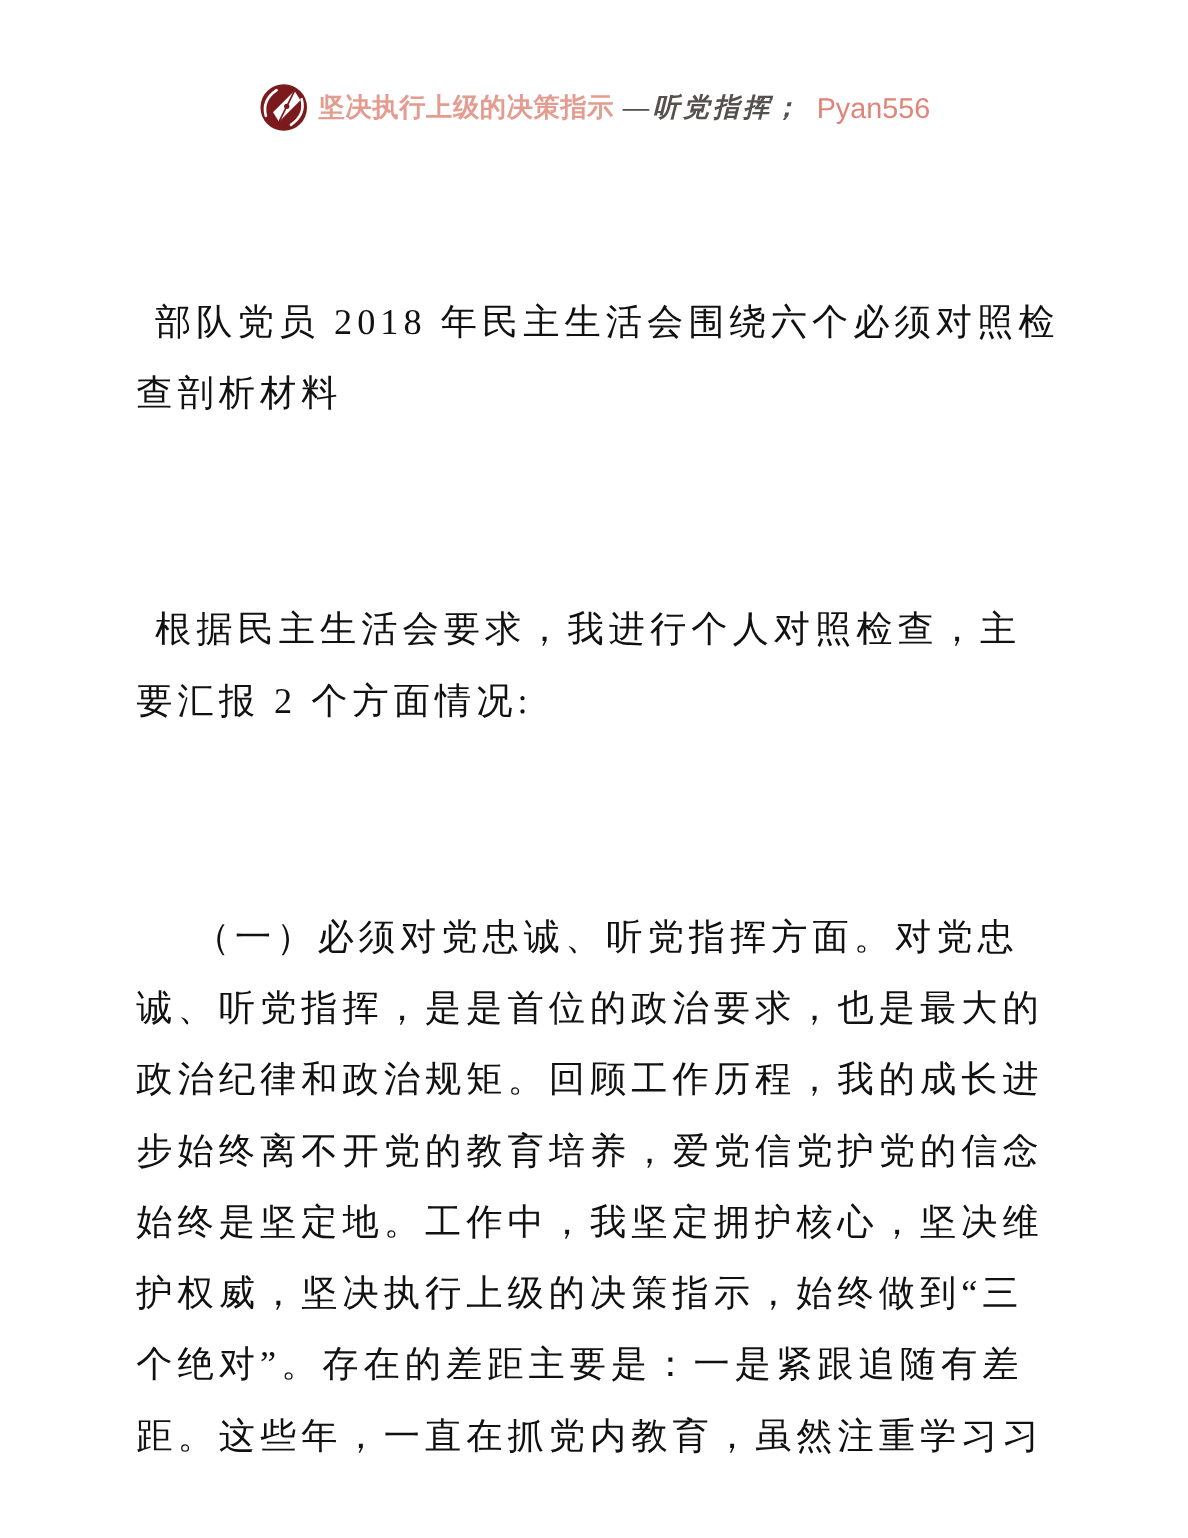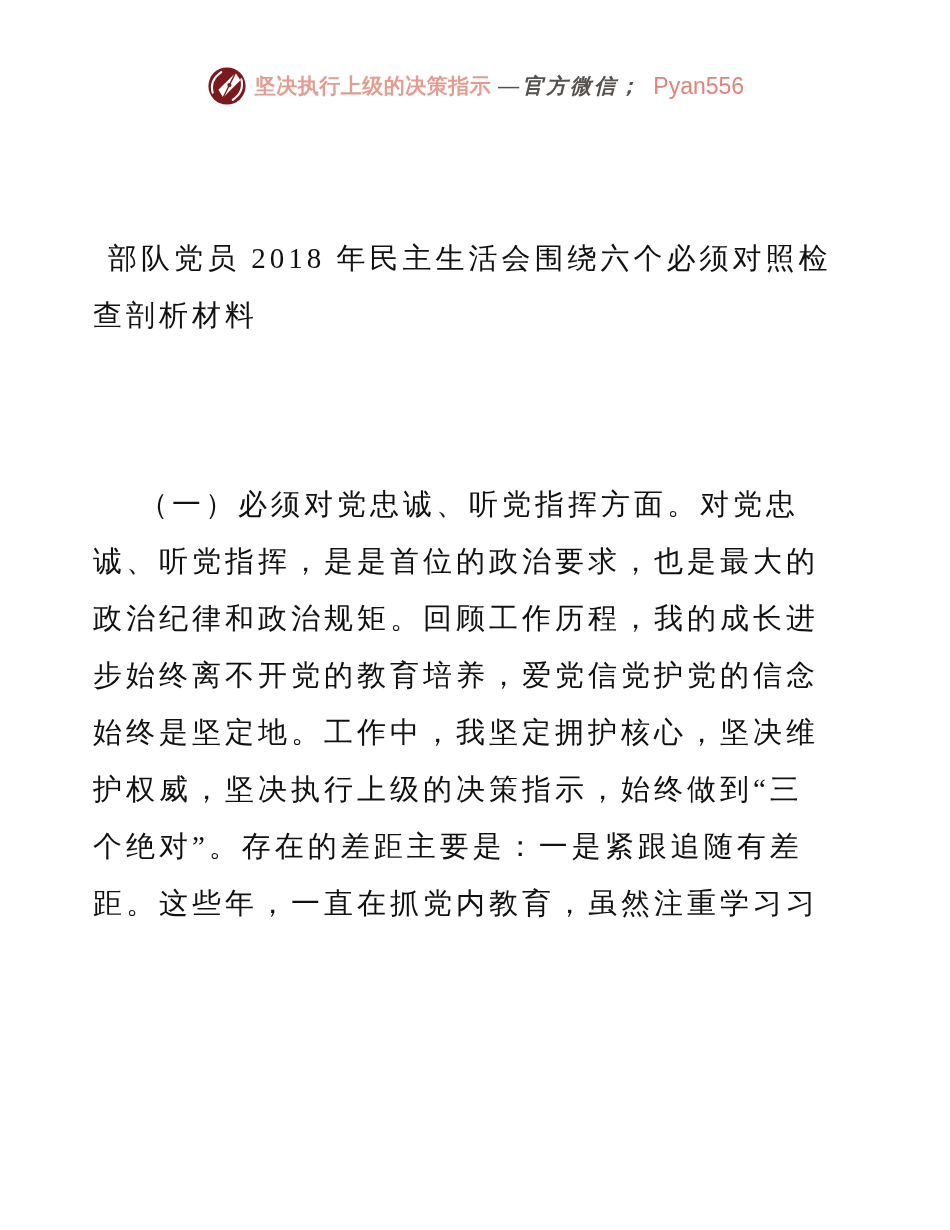--- a/index.html
+++ b/index.html
@@ -55,46 +55,48 @@
   .doc-main {
     margin-left: 93px;
     width: 790px;
     margin-top: 8px;
     font-size: 29px;
     line-height: 57px;
     letter-spacing: 4px;
     white-space: pre;          
     text-align: left;
   }
-  .para { margin: 0 0 18px 0; }
+  .para { margin: 0 0 18px 16px; }
   .doc-title       { text-indent: 15px; }
   .para-intro      { text-indent: 15px; }
   .para-heading    { text-indent: 87px; margin-bottom: 20px; }
   .para-body      { text-indent: 46px; margin-bottom: 0; }
 </style>
 </head>
 <body>
 
 <header class="watermark-row wm-header">
   <svg class="wm-logo" viewBox="0 0 44 44" aria-hidden="true">
     <circle cx="22" cy="22" r="19.5" fill="#7c191c"></circle>
     <path d="M7 29 Q3.5 16 16 7.5" stroke="#ffffff" fill="none" stroke-width="2.2" stroke-linecap="round"></path>
     <path d="M37 15 Q40.5 28 28 36.5" stroke="#ffffff" fill="none" stroke-width="2.2" stroke-linecap="round"></path>
     <path d="M31 8 L13 26 L18 34 L36 16 Z" fill="#ffffff"></path>
     <path d="M31 8 L18 34" stroke="#7c191c" stroke-width="1.4" fill="none"></path>
     <circle cx="24.5" cy="21" r="2.2" fill="#7c191c"></circle>
   </svg>
   <span class="wm-brand">坚决执行上级的决策指示</span>
-    <span class="wm-label">—官方微信；</span>
+    <span class="wm-label">—听党指挥；</span>
     <span class="wm-account">Pyan556</span>
 </header>
 
 <main class="doc-main">
   <div class="para doc-title">部队党员 2018 年民主生活会围绕六个必须对照检
 查剖析材料</div>
+  <div class="para para-intro">根据民主生活会要求，我进行个人对照检查，主
+要汇报 2 个方面情况:</div>
   <div class="para para-body">（一）必须对党忠诚、听党指挥方面。对党忠
 诚、听党指挥，是是首位的政治要求，也是最大的
 政治纪律和政治规矩。回顾工作历程，我的成长进
 步始终离不开党的教育培养，爱党信党护党的信念
 始终是坚定地。工作中，我坚定拥护核心，坚决维
 护权威，坚决执行上级的决策指示，始终做到“三
 个绝对”。存在的差距主要是：一是紧跟追随有差
 距。这些年，一直在抓党内教育，虽然注重学习习</div>
 </main>
 

